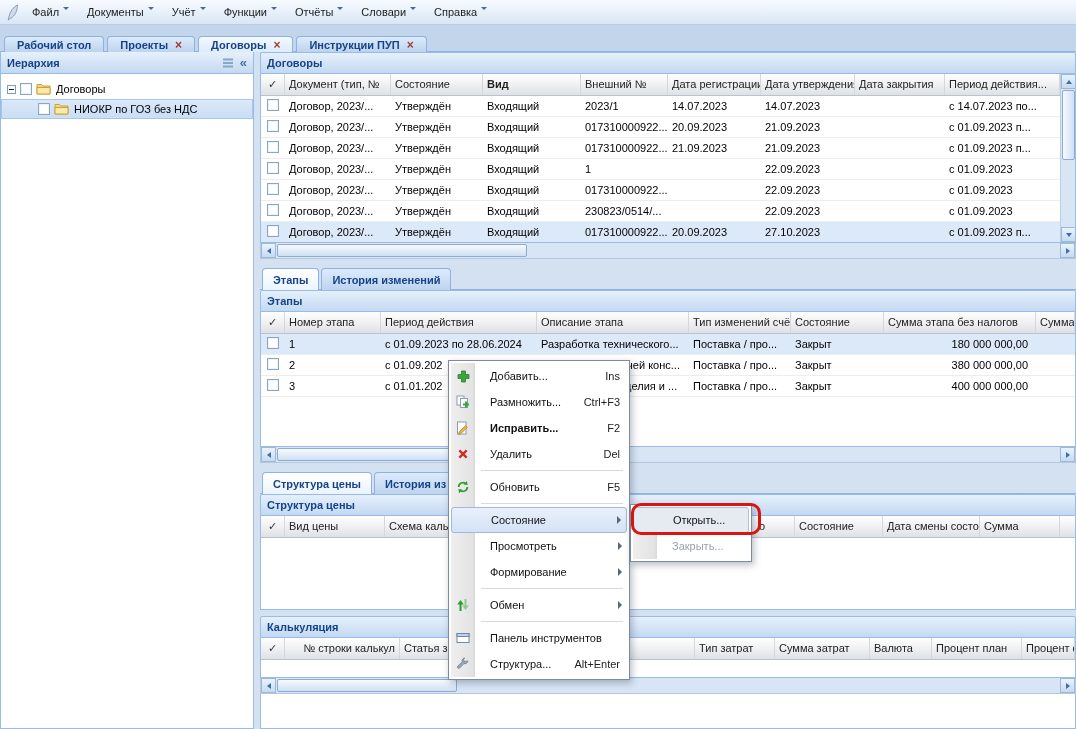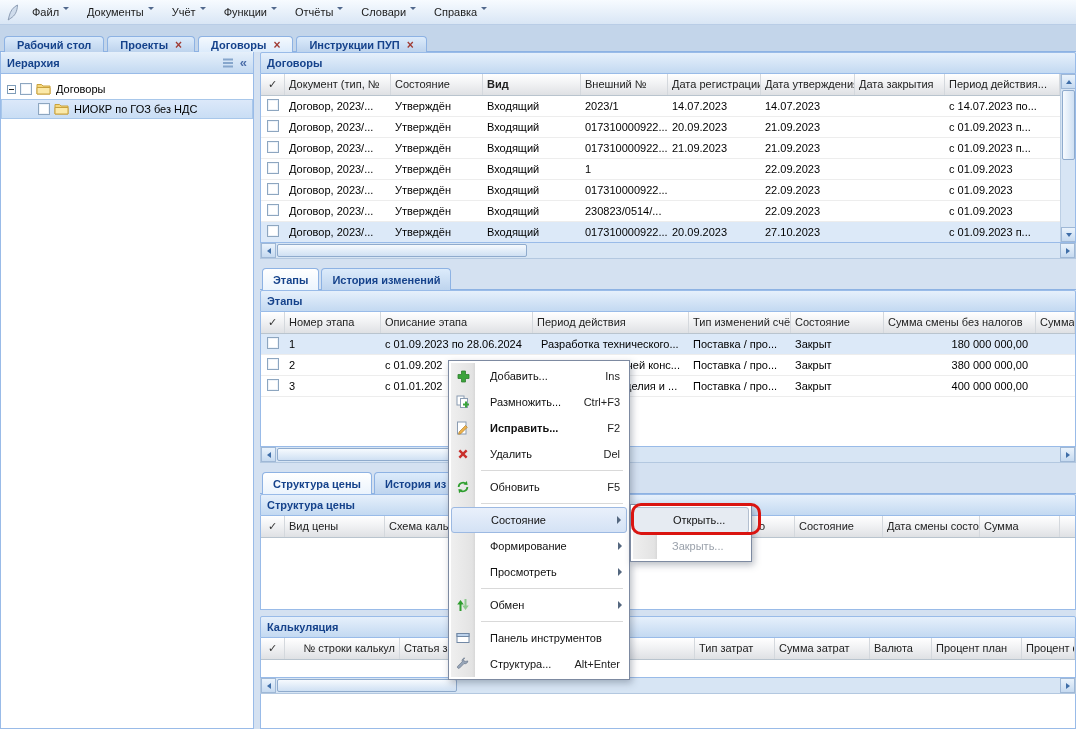--- a/index.html
+++ b/index.html
@@ -355,25 +355,25 @@
           <span>История изменений</span>
         </div>
       </div>
     <div class="panel-hd">
       <span>Этапы</span>
     </div>
     <div class="gridbox" style="height:135px; flex:0 0 135px;">
         <div class="ghead">
           <div class="ghcell gcheck" style="width: 24px;">✓</div>
           <div class="ghcell" style="width: 96px;">Номер этапа</div>
+          <div class="ghcell" style="width: 156px;">Период действия</div>
           <div class="ghcell" style="width: 152px;">Описание этапа</div>
-          <div class="ghcell" style="width: 156px;">Период действия</div>
           <div class="ghcell" style="width: 102px;">Тип изменений счёт</div>
           <div class="ghcell" style="width: 93px;">Состояние</div>
-          <div class="ghcell" style="width: 152px;">Сумма смены без налогов</div>
+          <div class="ghcell" style="width: 152px;">Сумма этапа без налогов</div>
           <div class="ghcell" style="flex: 1 1 auto;">Сумма</div>
         </div>
         <div class="grow selected">
           <div class="gcell gcheck" style="width: 24px;"><span class="cb"></span></div>
           <div class="gcell" style="width: 96px;">1</div>
           <div class="gcell" style="width: 156px;">с 01.09.2023 по 28.06.2024</div>
           <div class="gcell" style="width: 152px;">Разработка технического...</div>
           <div class="gcell" style="width: 102px;">Поставка / про...</div>
           <div class="gcell" style="width: 93px;">Закрыт</div>
           <div class="gcell num" style="width: 152px;">180 000 000,00</div>
@@ -524,26 +524,26 @@
       <span class="msc">F5</span>
     </div>
     <div class="msep"></div>
     <div class="mrow hl">
       <span class="micon"></span>
       <span class="mlabel">Состояние</span>
       <span class="marrow"></span>
     </div>
     <div class="mrow">
       <span class="micon"></span>
+      <span class="mlabel">Просмотреть</span>
+      <span class="marrow"></span>
+    </div>
+    <div class="mrow">
+      <span class="micon"></span>
       <span class="mlabel">Формирование</span>
-      <span class="marrow"></span>
-    </div>
-    <div class="mrow">
-      <span class="micon"></span>
-      <span class="mlabel">Просмотреть</span>
       <span class="marrow"></span>
     </div>
     <div class="msep"></div>
     <div class="mrow">
       <span class="micon">
         <svg width="14" height="14" viewBox="0 0 14 14">
           <path d="M3.5 13V6.5H1.2L4.5 2l3.3 4.5H5.5V13z" fill="#2e9e2e"></path>
           <path d="M10.5 1v6.5h2.3L9.5 12 6.2 7.5h2.3V1z" fill="#8fc98f"></path>
         </svg>
       </span>

